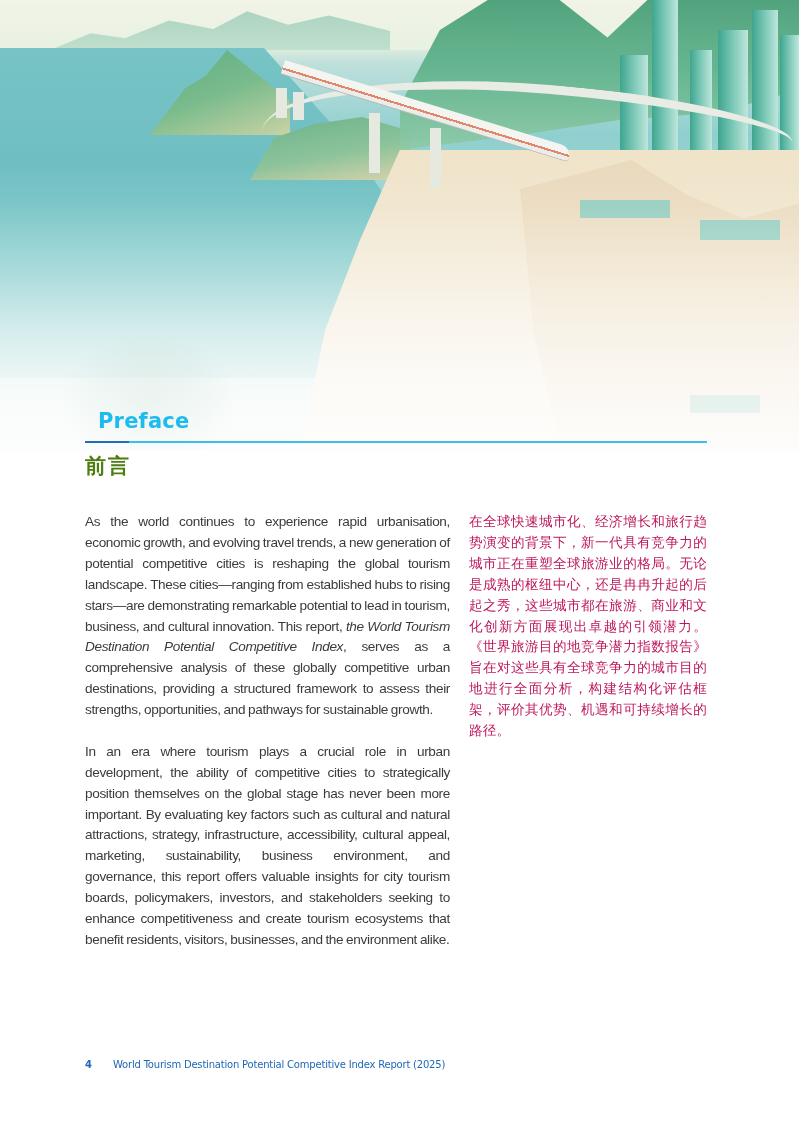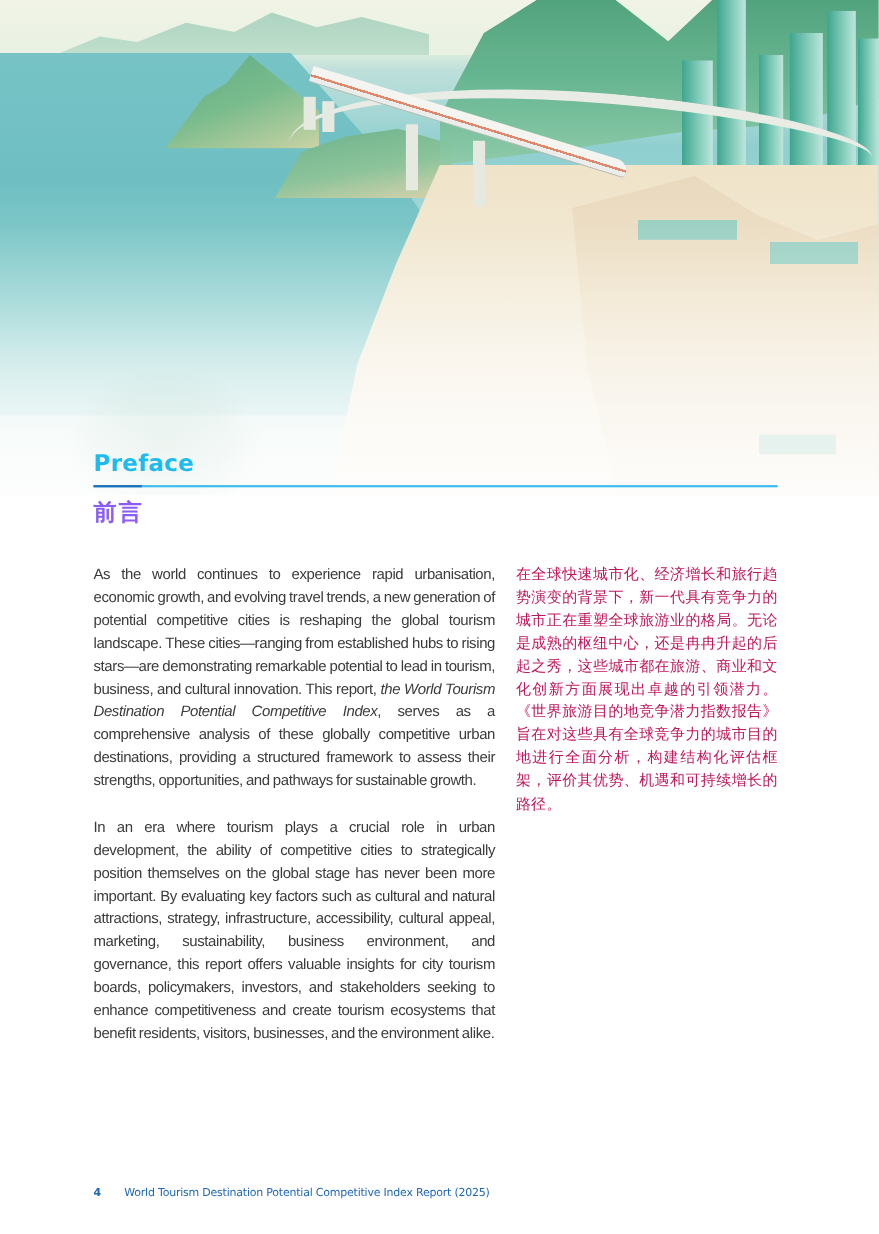--- a/index.html
+++ b/index.html
@@ -73,35 +73,35 @@
       position: absolute; left: 0; top: 0; width: 100%; height: 100%;
       background: linear-gradient(180deg, rgba(255,255,255,0) 0%, rgba(255,255,255,0) 45%, rgba(255,255,255,.45) 75%, rgba(255,255,255,.7) 100%);
     }
     .hero .palm {
       position: absolute; left: 60px; top: 330px; width: 180px; height: 120px;
       background: radial-gradient(ellipse at 50% 60%, rgba(120,170,140,.25) 0%, rgba(120,170,140,.12) 45%, rgba(255,255,255,0) 70%);
     }
 
     
     .heading-en {
-      position: absolute; left: 85px; top: 409px;
+      position: absolute; left: 98px; top: 409px;
       font-family: "DejaVu Sans", sans-serif; font-weight: bold; font-size: 21px;
       color: #1ebbef; letter-spacing: 0.2px;
     }
     .heading-rule {
       position: absolute; left: 85px; top: 441px; width: 622px; height: 2px;
       background: #3cbdec;
     }
     .heading-rule .accent {
       position: absolute; left: 0; top: 0; width: 44px; height: 2px; background: #1f6fb8;
     }
     .heading-zh {
       position: absolute; left: 85px; top: 452px;
       font-family: Liberation Serif, serif; font-weight: bold; font-size: 21px;
-      color: #8b5cf6; letter-spacing: 2px;
+      color: #4d7c0f; letter-spacing: 2px;
     }
 
     
     .col-en {
       position: absolute; left: 85px; top: 512px; width: 365px;
       font-family: Liberation Sans, sans-serif; font-size: 13.6px; line-height: 20.9px;
       color: #3b3b3b; text-align: justify; letter-spacing: -0.35px; word-spacing: -0.6px;
     }
     .col-en p { margin-bottom: 20.8px; hyphens: manual; }
     .col-en em { font-style: italic; }
@@ -112,21 +112,21 @@
     }
     .col-zh p { margin-bottom: 20.8px; }
 
     
     .footer {
       position: absolute; left: 85px; top: 1059px;
       font-family: "DejaVu Sans", sans-serif; font-size: 10px; color: #1f67b4;
       display: flex; align-items: baseline;
     }
     .footer .page-num { font-weight: bold; width: 28px; }
-    .footer .report-title { letter-spacing: -0.2px; margin-top: 20px; }
+    .footer .report-title { letter-spacing: -0.2px; }
   </style>
 </head>
 <body>
 
 <div class="hero">
   <div class="sky"></div>
   <div class="far-mountains"></div>
   <div class="sea"></div>
   <div class="cliff-left"></div>
   <div class="cliff-mid"></div>

